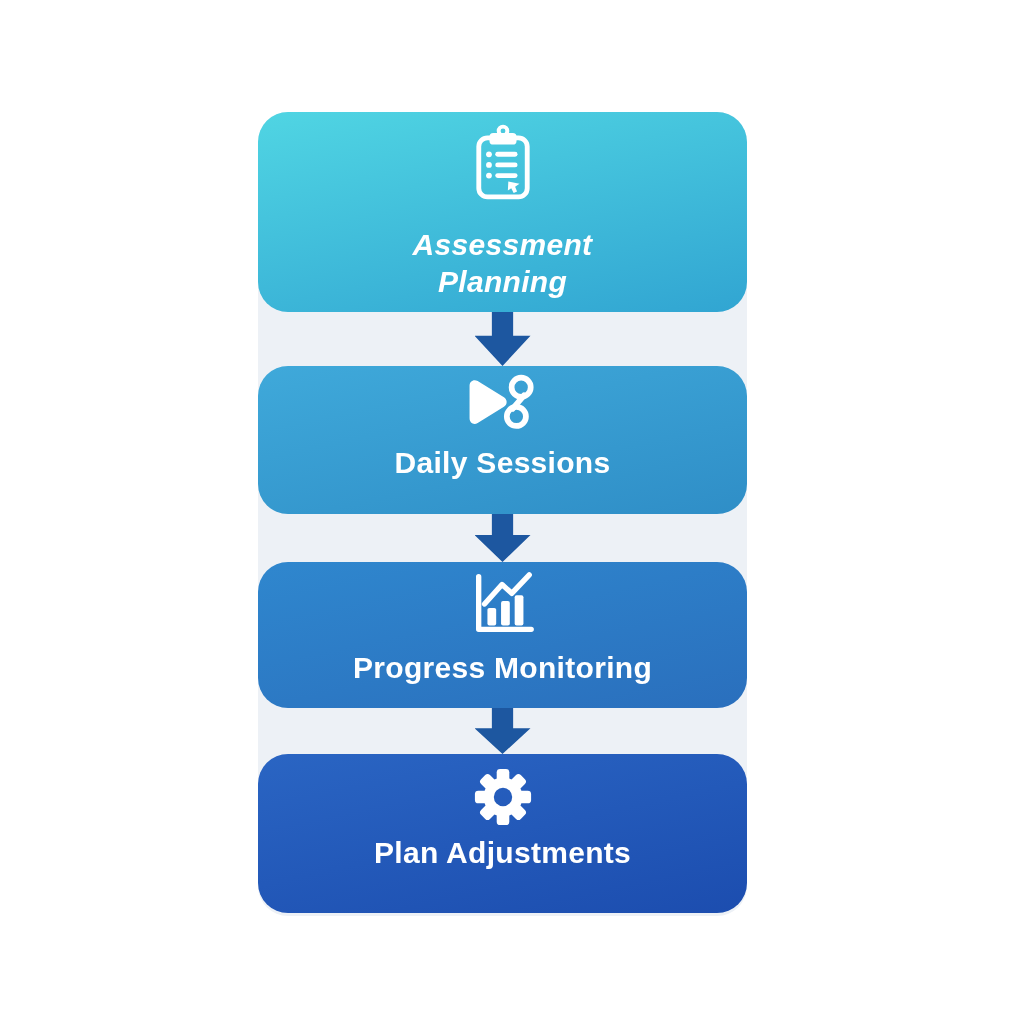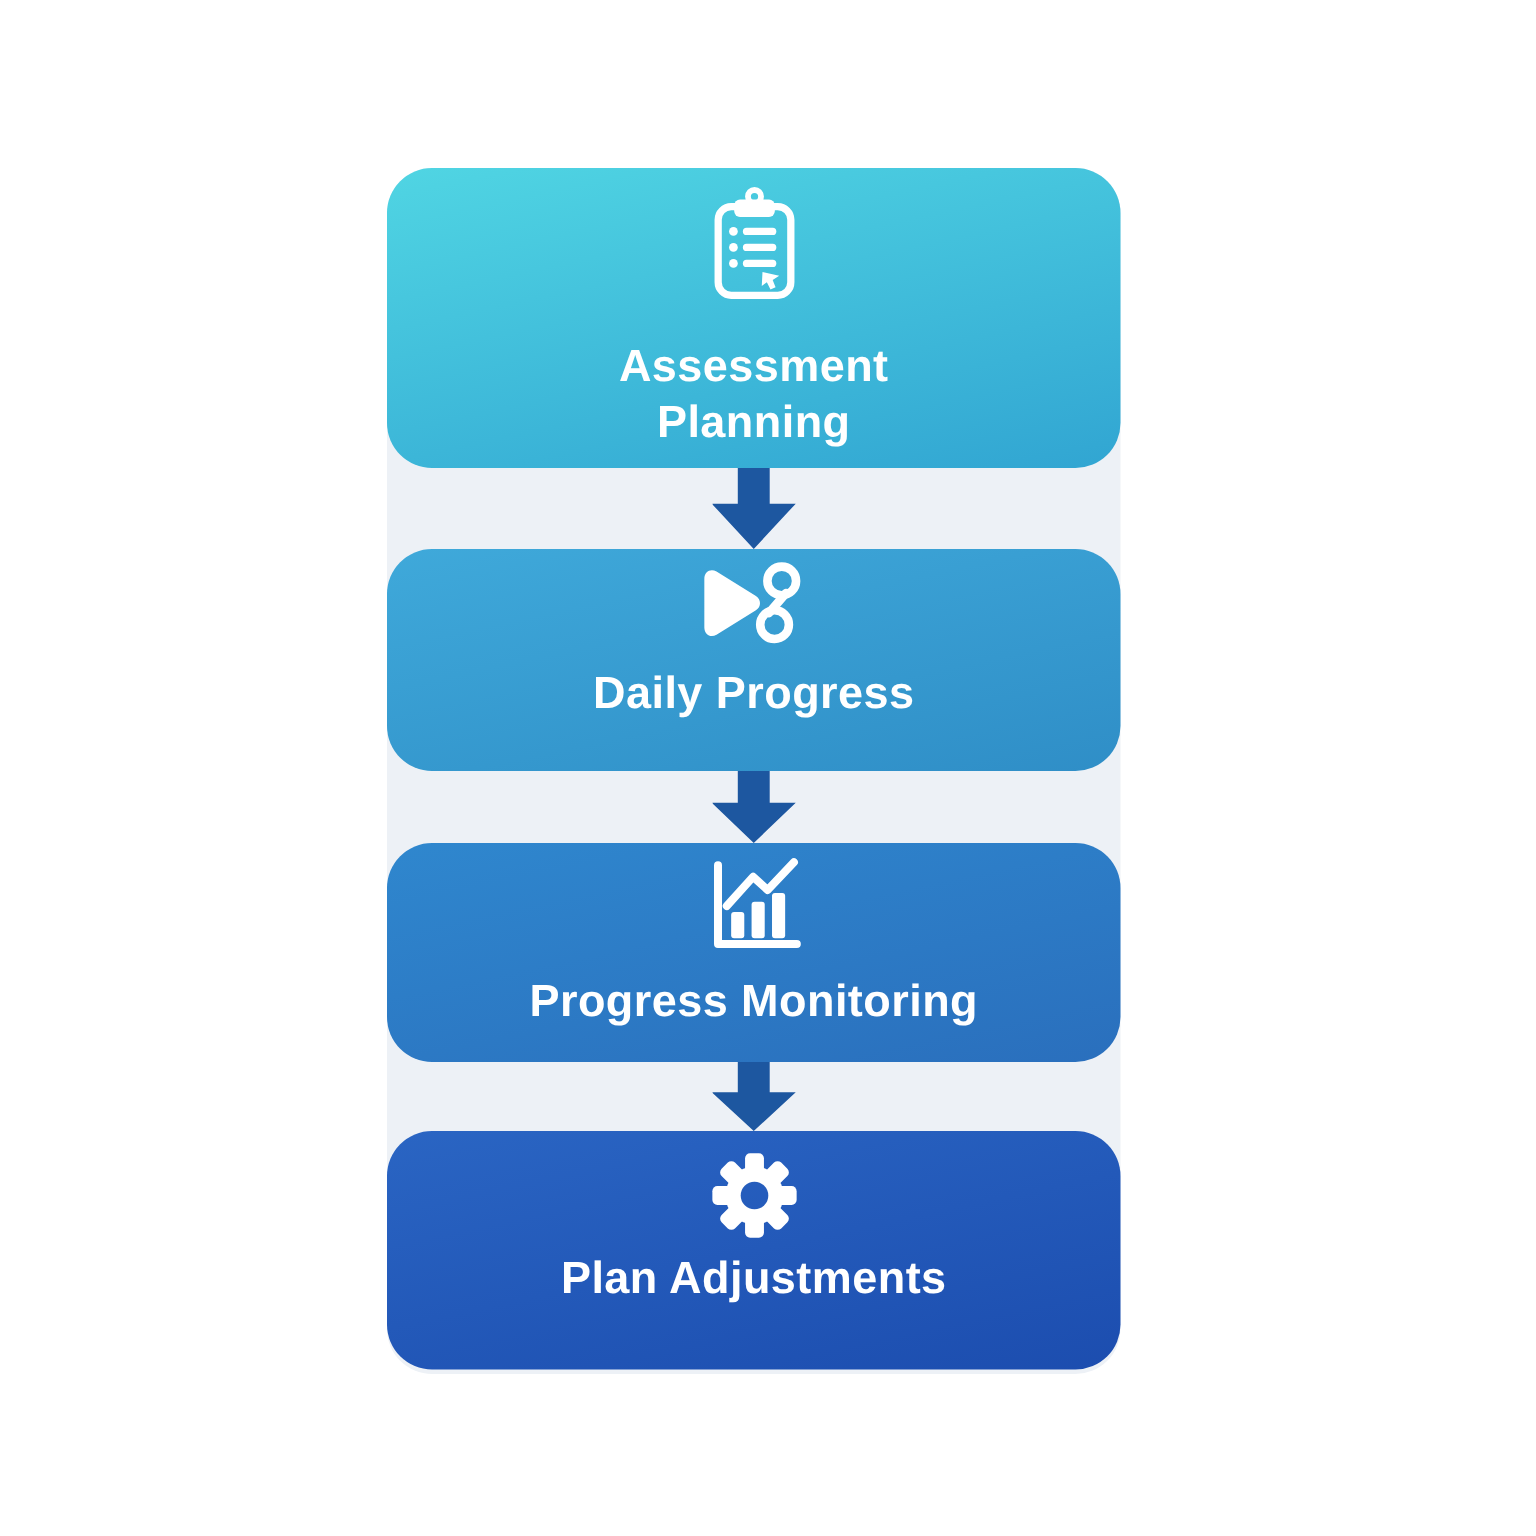--- a/index.html
+++ b/index.html
@@ -29,21 +29,21 @@
   .step {
     width: 100%;
     border-radius: 30px;
     display: flex;
     flex-direction: column;
     align-items: center;
     justify-content: center;
     color: var(--label-color, #ffffff);
     box-sizing: border-box;
   }
-  .step-1 { height: 200px; gap: 24px; }
+  .step-1 { height: 200px; gap: 24px; font-style: italic; }
   .step-2 { height: 148px; gap: 10px; padding-bottom: 26px; }
   .step-3 { height: 146px; gap: 8px;  padding-bottom: 22px; }
   .step-4 { height: 159px; gap: 6px;  padding-bottom: 30px; }
   .step-label {
     font-size: 30px;
     font-weight: 700;
     line-height: 37px;
     text-align: center;
     white-space: pre-line;
     letter-spacing: 0.3px;
@@ -97,21 +97,21 @@
 
     <div class="step step-2" style="background: linear-gradient(168deg, rgb(63, 169, 218), rgb(47, 142, 199));">
       <span class="step-icon">
         <svg width="86" height="60" viewBox="0 0 90 62" fill="none" xmlns="http://www.w3.org/2000/svg">
           <path d="M10 12 C10 7 14.5 4.5 18.5 7 L46 24 C49.8 26.4 49.8 31.6 46 34 L18.5 51 C14.5 53.5 10 51 10 46 Z" fill="currentColor"></path>
           <circle cx="64" cy="13.5" r="10" stroke="currentColor" stroke-width="6" fill="none"></circle>
           <circle cx="59" cy="44" r="10" stroke="currentColor" stroke-width="6" fill="none"></circle>
           <path d="M67 22 L55 36" stroke="currentColor" stroke-width="6" stroke-linecap="round"></path>
         </svg>
       </span>
-      <span class="step-label">Daily Progress</span>
+      <span class="step-label">Daily Sessions</span>
     </div>
 
     <div class="gap gap-2">
       <div class="down-arrow"></div>
     </div>
 
     <div class="step step-3" style="background: linear-gradient(168deg, rgb(47, 135, 206), rgb(42, 111, 189)); justify-content: flex-end;">
       <span class="step-icon">
         <svg width="72" height="72" viewBox="0 0 74 74" fill="none" xmlns="http://www.w3.org/2000/svg">
           <path d="M12 8 L12 62 L66 62" stroke="currentColor" stroke-width="5.5" stroke-linecap="round" stroke-linejoin="round" fill="none"></path>

